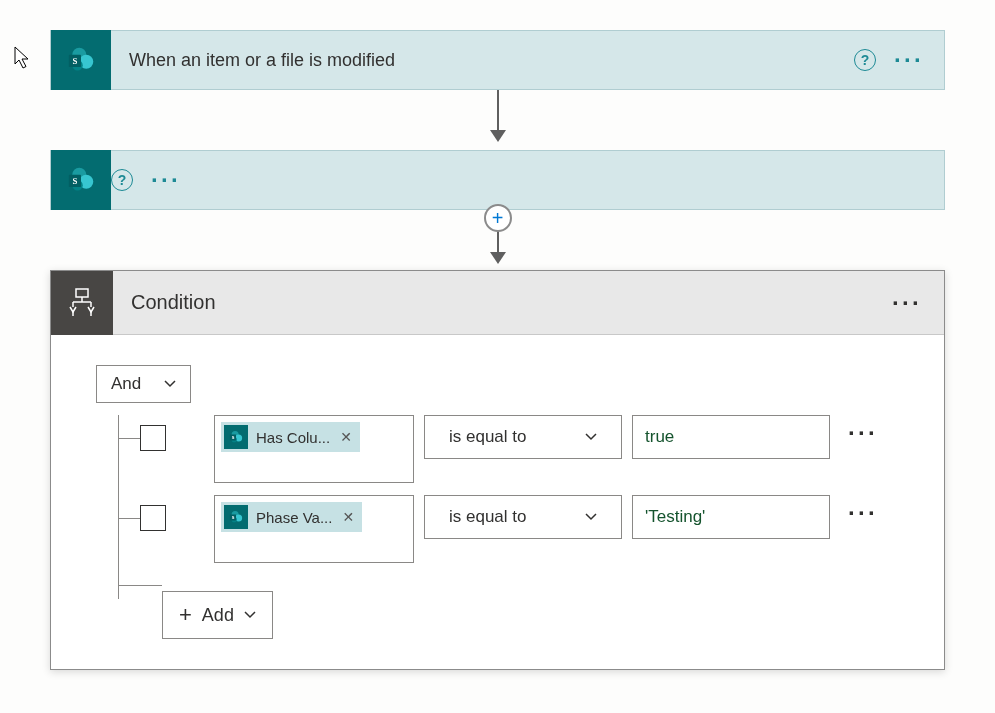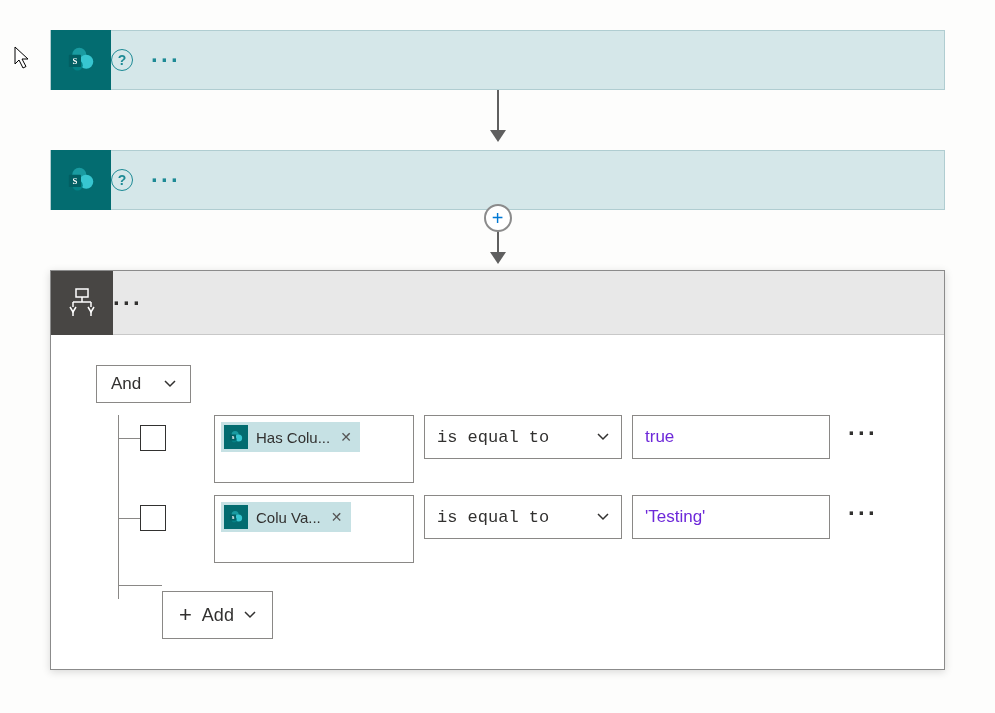--- a/index.html
+++ b/index.html
@@ -277,35 +277,34 @@
       cursor: pointer;
       margin-left: 2px;
     }
     .operator-box {
       border: 1px solid #8a8886;
       width: 198px;
       height: 44px;
       display: flex;
       align-items: center;
       justify-content: space-between;
-      padding: 0 12px;
+      padding: 0 24px;
       font-size: 17px;
       color: #323130;
       cursor: pointer;
-      font-family: Liberation Mono, monospace;
     }
     .value-box {
       border: 1px solid #8a8886;
       width: 198px;
       height: 44px;
       display: flex;
       align-items: center;
       padding: 0 12px;
       font-size: 17px;
-      color: #6d28d9;
+      color: #14532d;
     }
     .row-ellipsis {
       color: #323130;
       font-size: 24px;
       font-weight: bold;
       letter-spacing: 2px;
       cursor: pointer;
       line-height: 0.3;
       margin-top: 14px;
       padding-left: 8px;
@@ -336,62 +335,63 @@
 </head>
 <body>
 
 <div class="cursor-arrow">
   <svg width="18" height="24" viewBox="0 0 18 24">
     <path d="M1,1 L1,18 L5,14 L9,22 L12,20.5 L8,13 L14,13 Z" fill="#fff" stroke="#000" stroke-width="1"></path>
   </svg>
 </div>
 
 <div class="flow-container">
+
+  <div class="action-card">
+    <div class="action-icon-box">
+      <div class="sharepoint-icon">
+        <svg viewBox="0 0 32 32">
+            <circle cx="14" cy="10" r="8" fill="#1a9ba1"></circle>
+            <circle cx="22" cy="18" r="8" fill="#37c6d0"></circle>
+            <circle cx="12" cy="22" r="6" fill="#038387"></circle>
+            <rect x="2" y="10" width="14" height="14" rx="1" fill="#025f63"></rect>
+            <text x="9" y="21" font-size="10" fill="#fff" text-anchor="middle" font-family="Segoe UI" font-weight="600">S</text>
+          </svg>
+      </div>
+    </div>
+    <div class="action-title">When an item or a file is modified</div>
+    <div class="action-right">
+      <div class="help-icon">?</div>
+      <div class="ellipsis">···</div>
+    </div>
+  </div>
+
+  <div class="arrow-down">
+    <div class="arrow-line"></div>
+    <div class="arrow-head"></div>
+  </div>
 
   <div class="action-card">
     <div class="action-icon-box">
       <div class="sharepoint-icon">
         <svg viewBox="0 0 32 32">
             <circle cx="14" cy="10" r="8" fill="#1a9ba1"></circle>
             <circle cx="22" cy="18" r="8" fill="#37c6d0"></circle>
             <circle cx="12" cy="22" r="6" fill="#038387"></circle>
             <rect x="2" y="10" width="14" height="14" rx="1" fill="#025f63"></rect>
             <text x="9" y="21" font-size="10" fill="#fff" text-anchor="middle" font-family="Segoe UI" font-weight="600">S</text>
           </svg>
       </div>
     </div>
     <div class="action-right">
       <div class="help-icon">?</div>
       <div class="ellipsis">···</div>
     </div>
   </div>
 
-  <div class="arrow-down">
-    <div class="arrow-line"></div>
-    <div class="arrow-head"></div>
-  </div>
-
-  <div class="action-card">
-    <div class="action-icon-box">
-      <div class="sharepoint-icon">
-        <svg viewBox="0 0 32 32">
-            <circle cx="14" cy="10" r="8" fill="#1a9ba1"></circle>
-            <circle cx="22" cy="18" r="8" fill="#37c6d0"></circle>
-            <circle cx="12" cy="22" r="6" fill="#038387"></circle>
-            <rect x="2" y="10" width="14" height="14" rx="1" fill="#025f63"></rect>
-            <text x="9" y="21" font-size="10" fill="#fff" text-anchor="middle" font-family="Segoe UI" font-weight="600">S</text>
-          </svg>
-      </div>
-    </div>
-    <div class="action-right">
-      <div class="help-icon">?</div>
-      <div class="ellipsis">···</div>
-    </div>
-  </div>
-
   <div class="add-circle-container">
     <div class="add-circle">+</div>
     <div class="arrow-short"></div>
     <div class="arrow-head-short"></div>
   </div>
 
   <div class="condition-card">
     <div class="condition-header">
       <div class="condition-icon-box">
         <svg width="30" height="30" viewBox="0 0 30 30">
@@ -399,20 +399,21 @@
           <line x1="15" y1="9" x2="15" y2="14" stroke="#fff" stroke-width="1.5"></line>
           <line x1="6" y1="14" x2="24" y2="14" stroke="#fff" stroke-width="1.5"></line>
           <line x1="6" y1="14" x2="6" y2="19" stroke="#fff" stroke-width="1.5"></line>
           <line x1="24" y1="14" x2="24" y2="19" stroke="#fff" stroke-width="1.5"></line>
           <path d="M3,19 L6,24 L9,19" fill="none" stroke="#fff" stroke-width="1.5"></path>
           <line x1="6" y1="24" x2="6" y2="28" stroke="#fff" stroke-width="1.5"></line>
           <path d="M21,19 L24,24 L27,19" fill="none" stroke="#fff" stroke-width="1.5"></path>
           <line x1="24" y1="24" x2="24" y2="28" stroke="#fff" stroke-width="1.5"></line>
         </svg>
       </div>
+      <div class="condition-title">Condition</div>
       <div class="condition-ellipsis">···</div>
     </div>
 
     <div class="condition-body">
       <div class="group-dropdown">
         <span>And</span>
         <svg class="chevron" viewBox="0 0 12 8">
             <path d="M1,1 L6,6 L11,1" fill="none" stroke="#323130" stroke-width="1.5"></path>
           </svg>
       </div>
@@ -457,21 +458,21 @@
             <div class="token-pill">
               <div class="token-pill-icon">
                 <svg viewBox="0 0 32 32">
                     <circle cx="14" cy="10" r="8" fill="#1a9ba1"></circle>
                     <circle cx="22" cy="18" r="8" fill="#37c6d0"></circle>
                     <circle cx="12" cy="22" r="6" fill="#038387"></circle>
                     <rect x="2" y="10" width="14" height="14" rx="1" fill="#025f63"></rect>
                     <text x="9" y="21" font-size="9" fill="#fff" text-anchor="middle" font-weight="600">S</text>
                   </svg>
               </div>
-              <span class="token-text">Colu Va...</span>
+              <span class="token-text">Phase Va...</span>
               <span class="token-x">✕</span>
             </div>
           </div>
           <div class="operator-box">
             <span>is equal to</span>
             <svg class="chevron" viewBox="0 0 12 8">
                 <path d="M1,1 L6,6 L11,1" fill="none" stroke="#323130" stroke-width="1.5"></path>
               </svg>
           </div>
           <div class="value-box">

